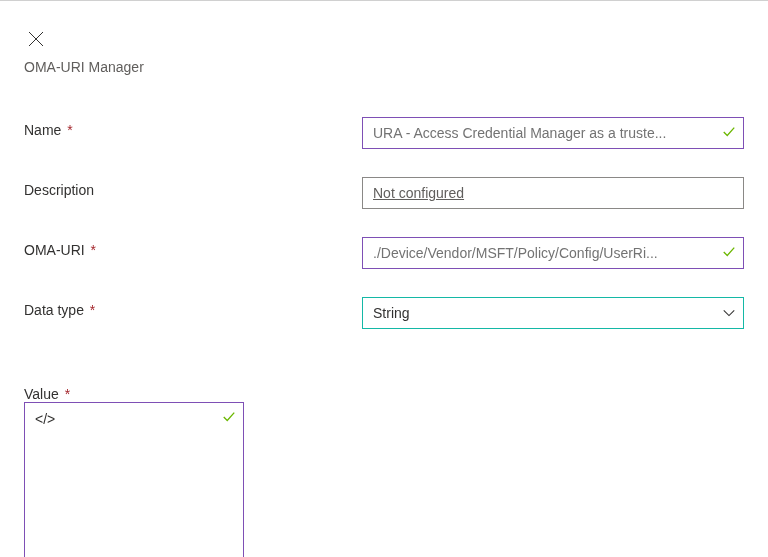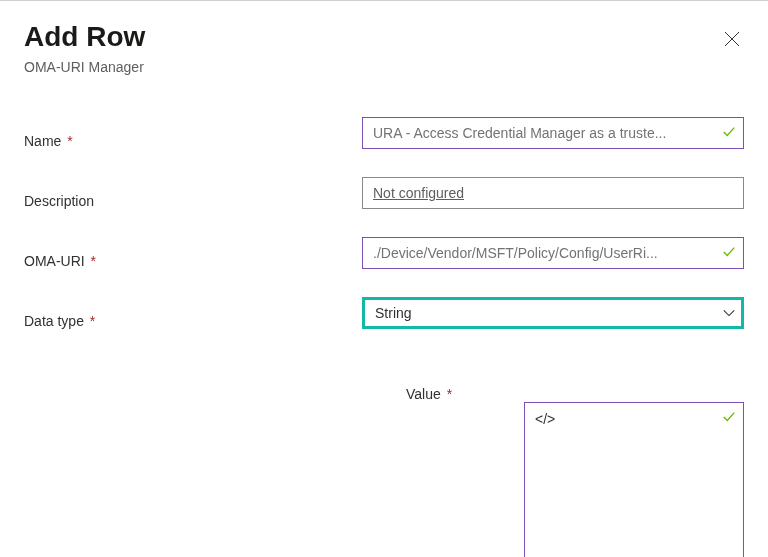--- a/index.html
+++ b/index.html
@@ -43,21 +43,21 @@
     }
     
     .subtitle {
       font-size: 14px;
       color: #605e5c;
       margin-bottom: 42px;
     }
     
     .form-row {
       display: flex;
-      align-items: flex-end;
+      align-items: flex-start;
       margin-bottom: 28px;
     }
     
     .form-row.value-row {
       margin-top: 52px;
       flex-direction: column;
     }
     
     .label-col {
       width: 338px;
@@ -112,21 +112,21 @@
       width: 14px;
       height: 14px;
     }
     
     .select-input {
       width: 100%;
       height: 32px;
       padding: 5px 30px 5px 10px;
       font-size: 14px;
       font-family: inherit;
-      border: 3px solid #14b8a6;
+      border: 1px solid #14b8a6;
       outline: none;
       color: #323130;
       background: white;
       cursor: pointer;
       display: flex;
       align-items: center;
     }
     
     .chevron-down {
       position: absolute;
@@ -161,21 +161,20 @@
     
     .textarea-check svg {
       width: 14px;
       height: 14px;
     }
   </style>
 </head>
 <body>
 
 <div class="header">
-  <h1 class="title">Add Row</h1>
   <div class="close-btn">
     <span>
       <svg viewBox="0 0 16 16" fill="none" stroke="#323130" stroke-width="1">
         <line x1="1" y1="1" x2="15" y2="15"></line>
         <line x1="15" y1="1" x2="1" y2="15"></line>
       </svg>
     </span>
   </div>
 </div>
 

